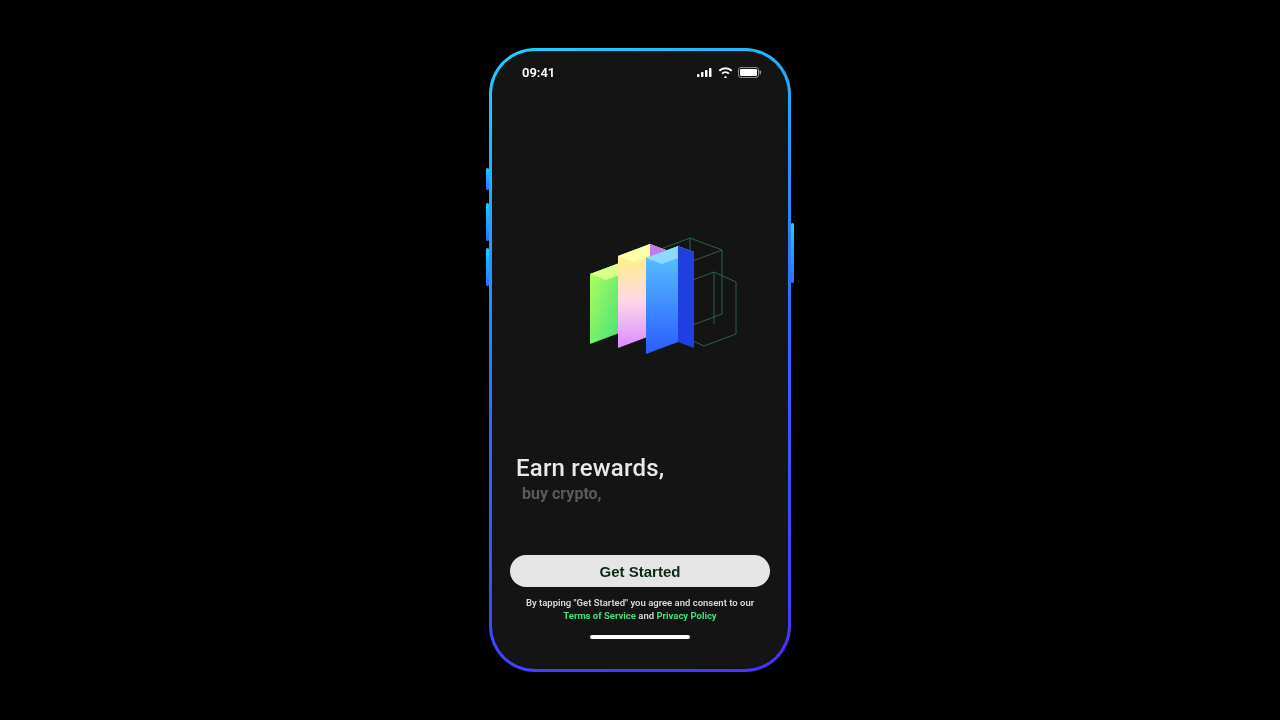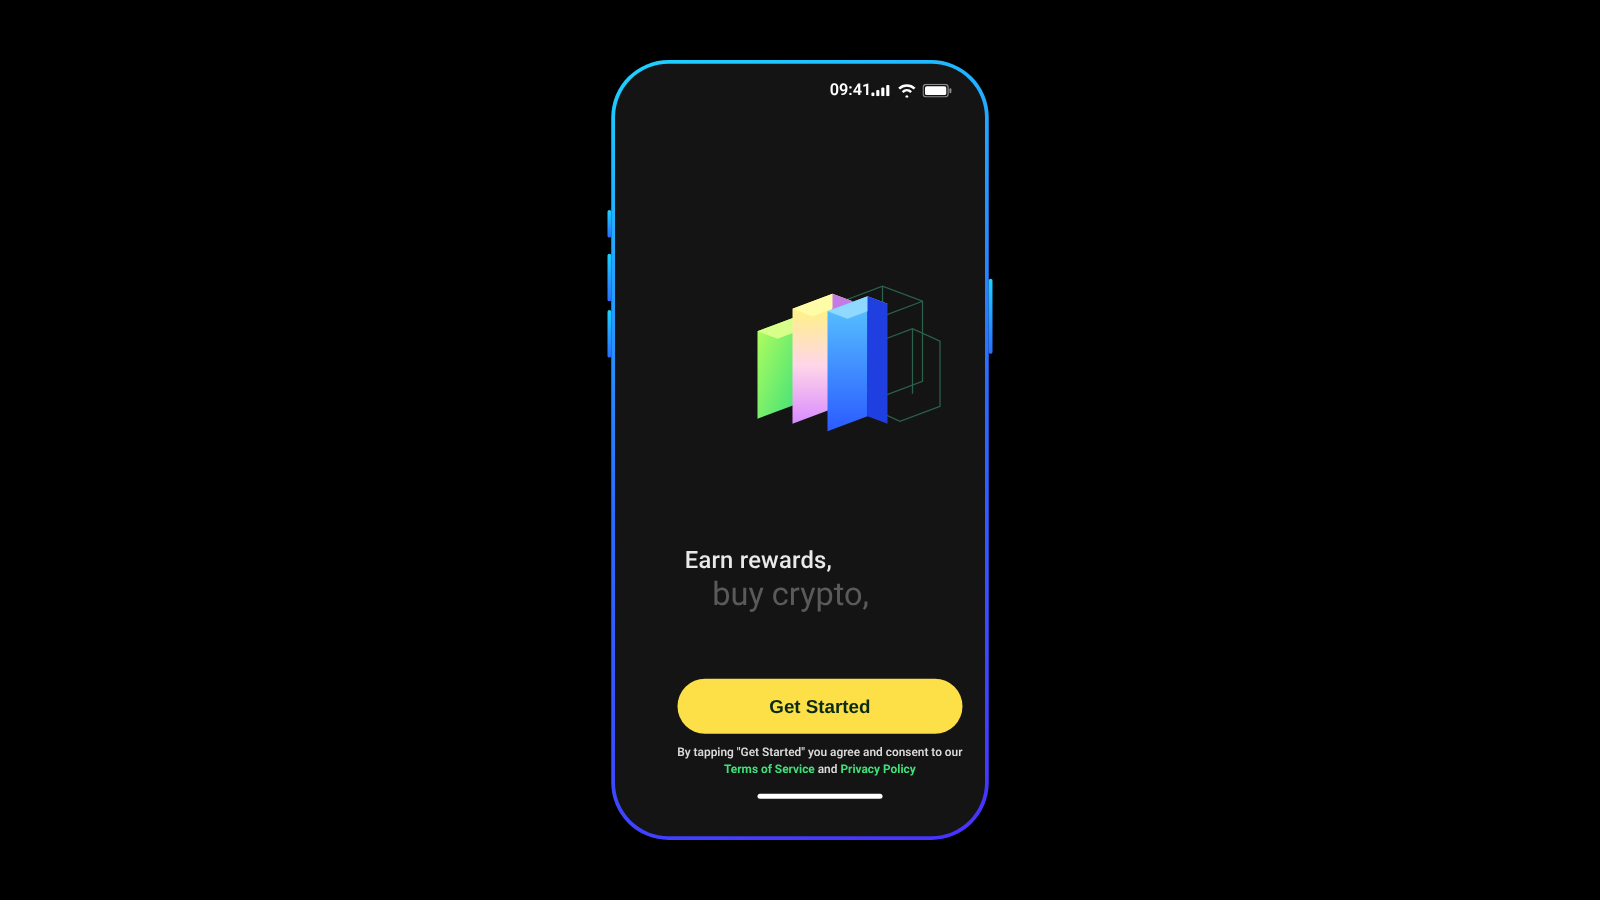--- a/index.html
+++ b/index.html
@@ -23,21 +23,20 @@
   }
   .phone-inner {
     width: 100%;
     height: 100%;
     background: #141414;
     border-radius: 43px;
     position: relative;
     overflow: hidden;
     display: flex;
     flex-direction: column;
-    align-items: flex-end;
   }
   
   .side-btn { position: absolute; background: linear-gradient(160deg,#1dd3ff,#2b6cff); border-radius: 2px; }
   .sb-left-1 { left:-3px; top:120px; width:3px; height:22px; }
   .sb-left-2 { left:-3px; top:155px; width:3px; height:38px; }
   .sb-left-3 { left:-3px; top:200px; width:3px; height:38px; }
   .sb-right  { right:-3px; top:175px; width:3px; height:60px; }
 
   .status-bar {
     height: 42px;
@@ -63,30 +62,30 @@
     display: flex;
     align-items: center;
     justify-content: center;
     margin-top: 40px;
   }
 
   .taglines {
     padding: 0 6px;
     margin-bottom: 52px;
   }
-  .line1 { color:#e9e9e9; font-size:19px; font-weight:500; letter-spacing:.2px; }
-  .line2 { color:#5a5a5a; font-size:26px; font-weight:400; margin-top:2px; padding-left:6px;margin-left:16px;}
+  .line1 { color:#e9e9e9; font-size:24px; font-weight:500; letter-spacing:.2px; }
+  .line2 { color:#5a5a5a; font-size:16px; font-weight:700; margin-top:2px; padding-left:6px;}
 
   .cta {
     width: 100%;
-    background: #fde047;
+    background: #e5e5e5;
     color: #0a2a15;
     border: none;
     border-radius: 26px;
-    height: 44px;
+    height: 32px;
     font-size: 15px;
     font-weight: 600;
     cursor: pointer;
   }
 
   .legal {
     text-align: center;
     margin-top: 10px;
     font-size: 9.5px;
     line-height: 1.35;

